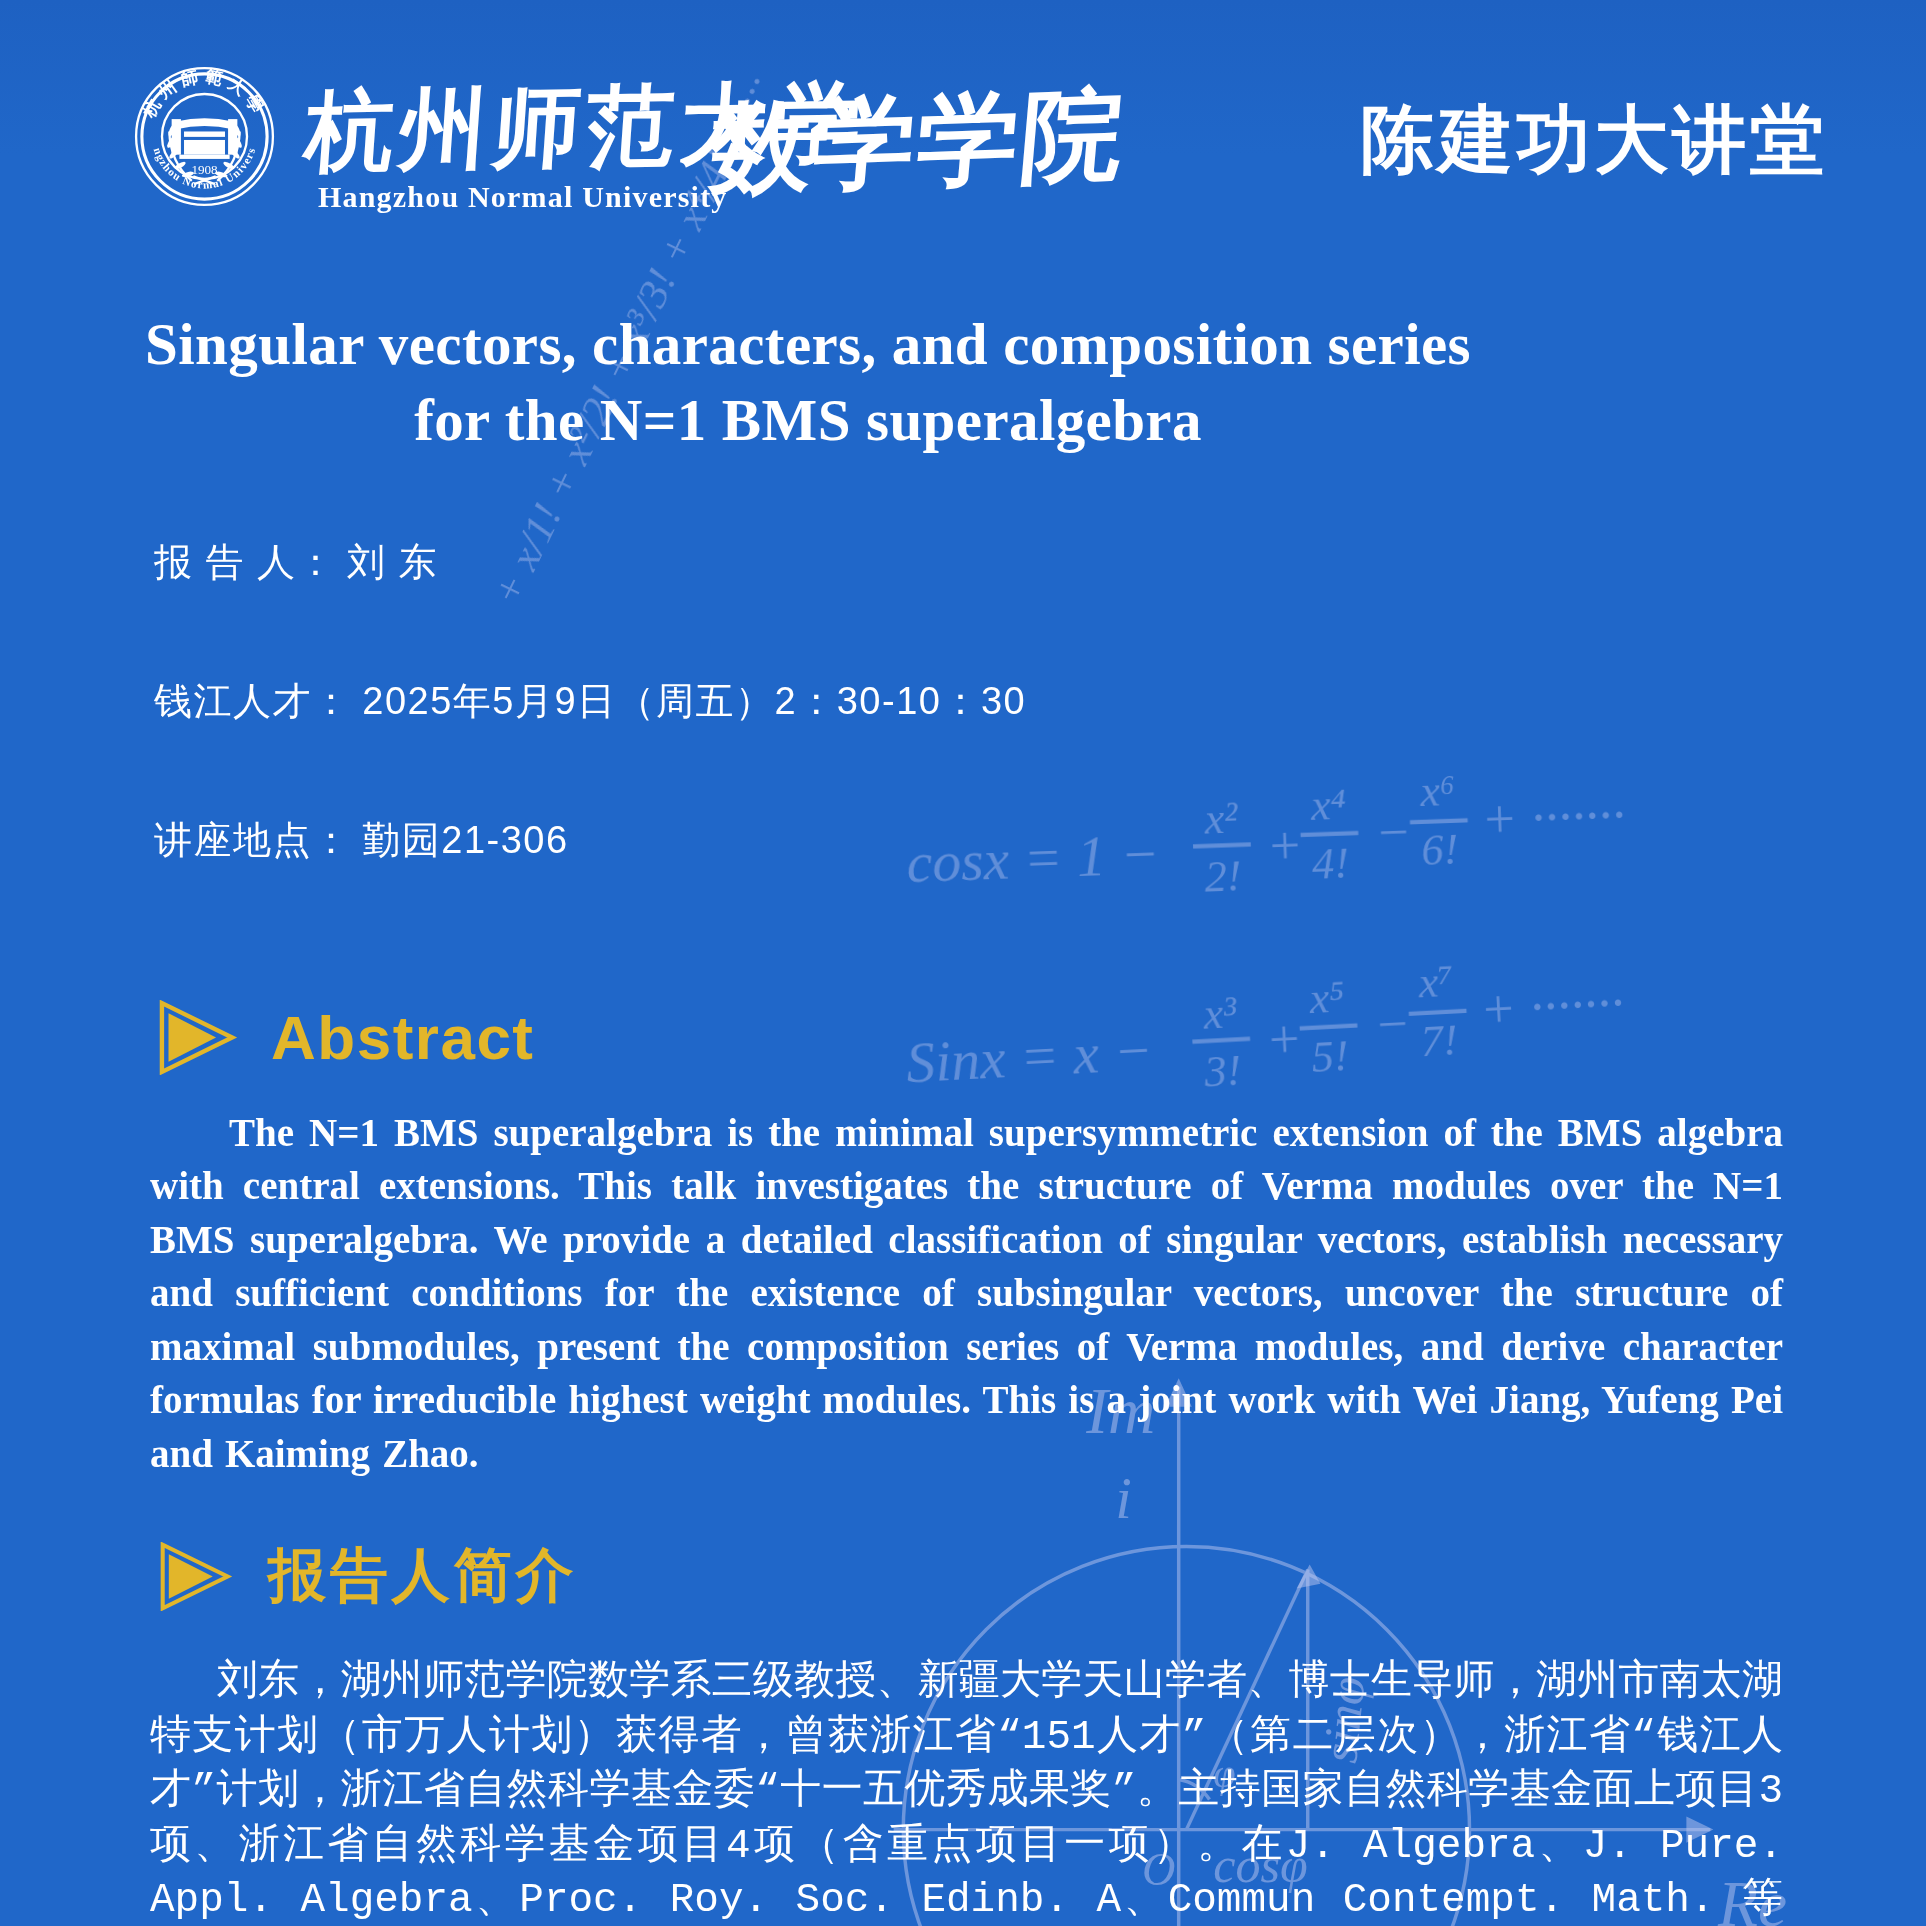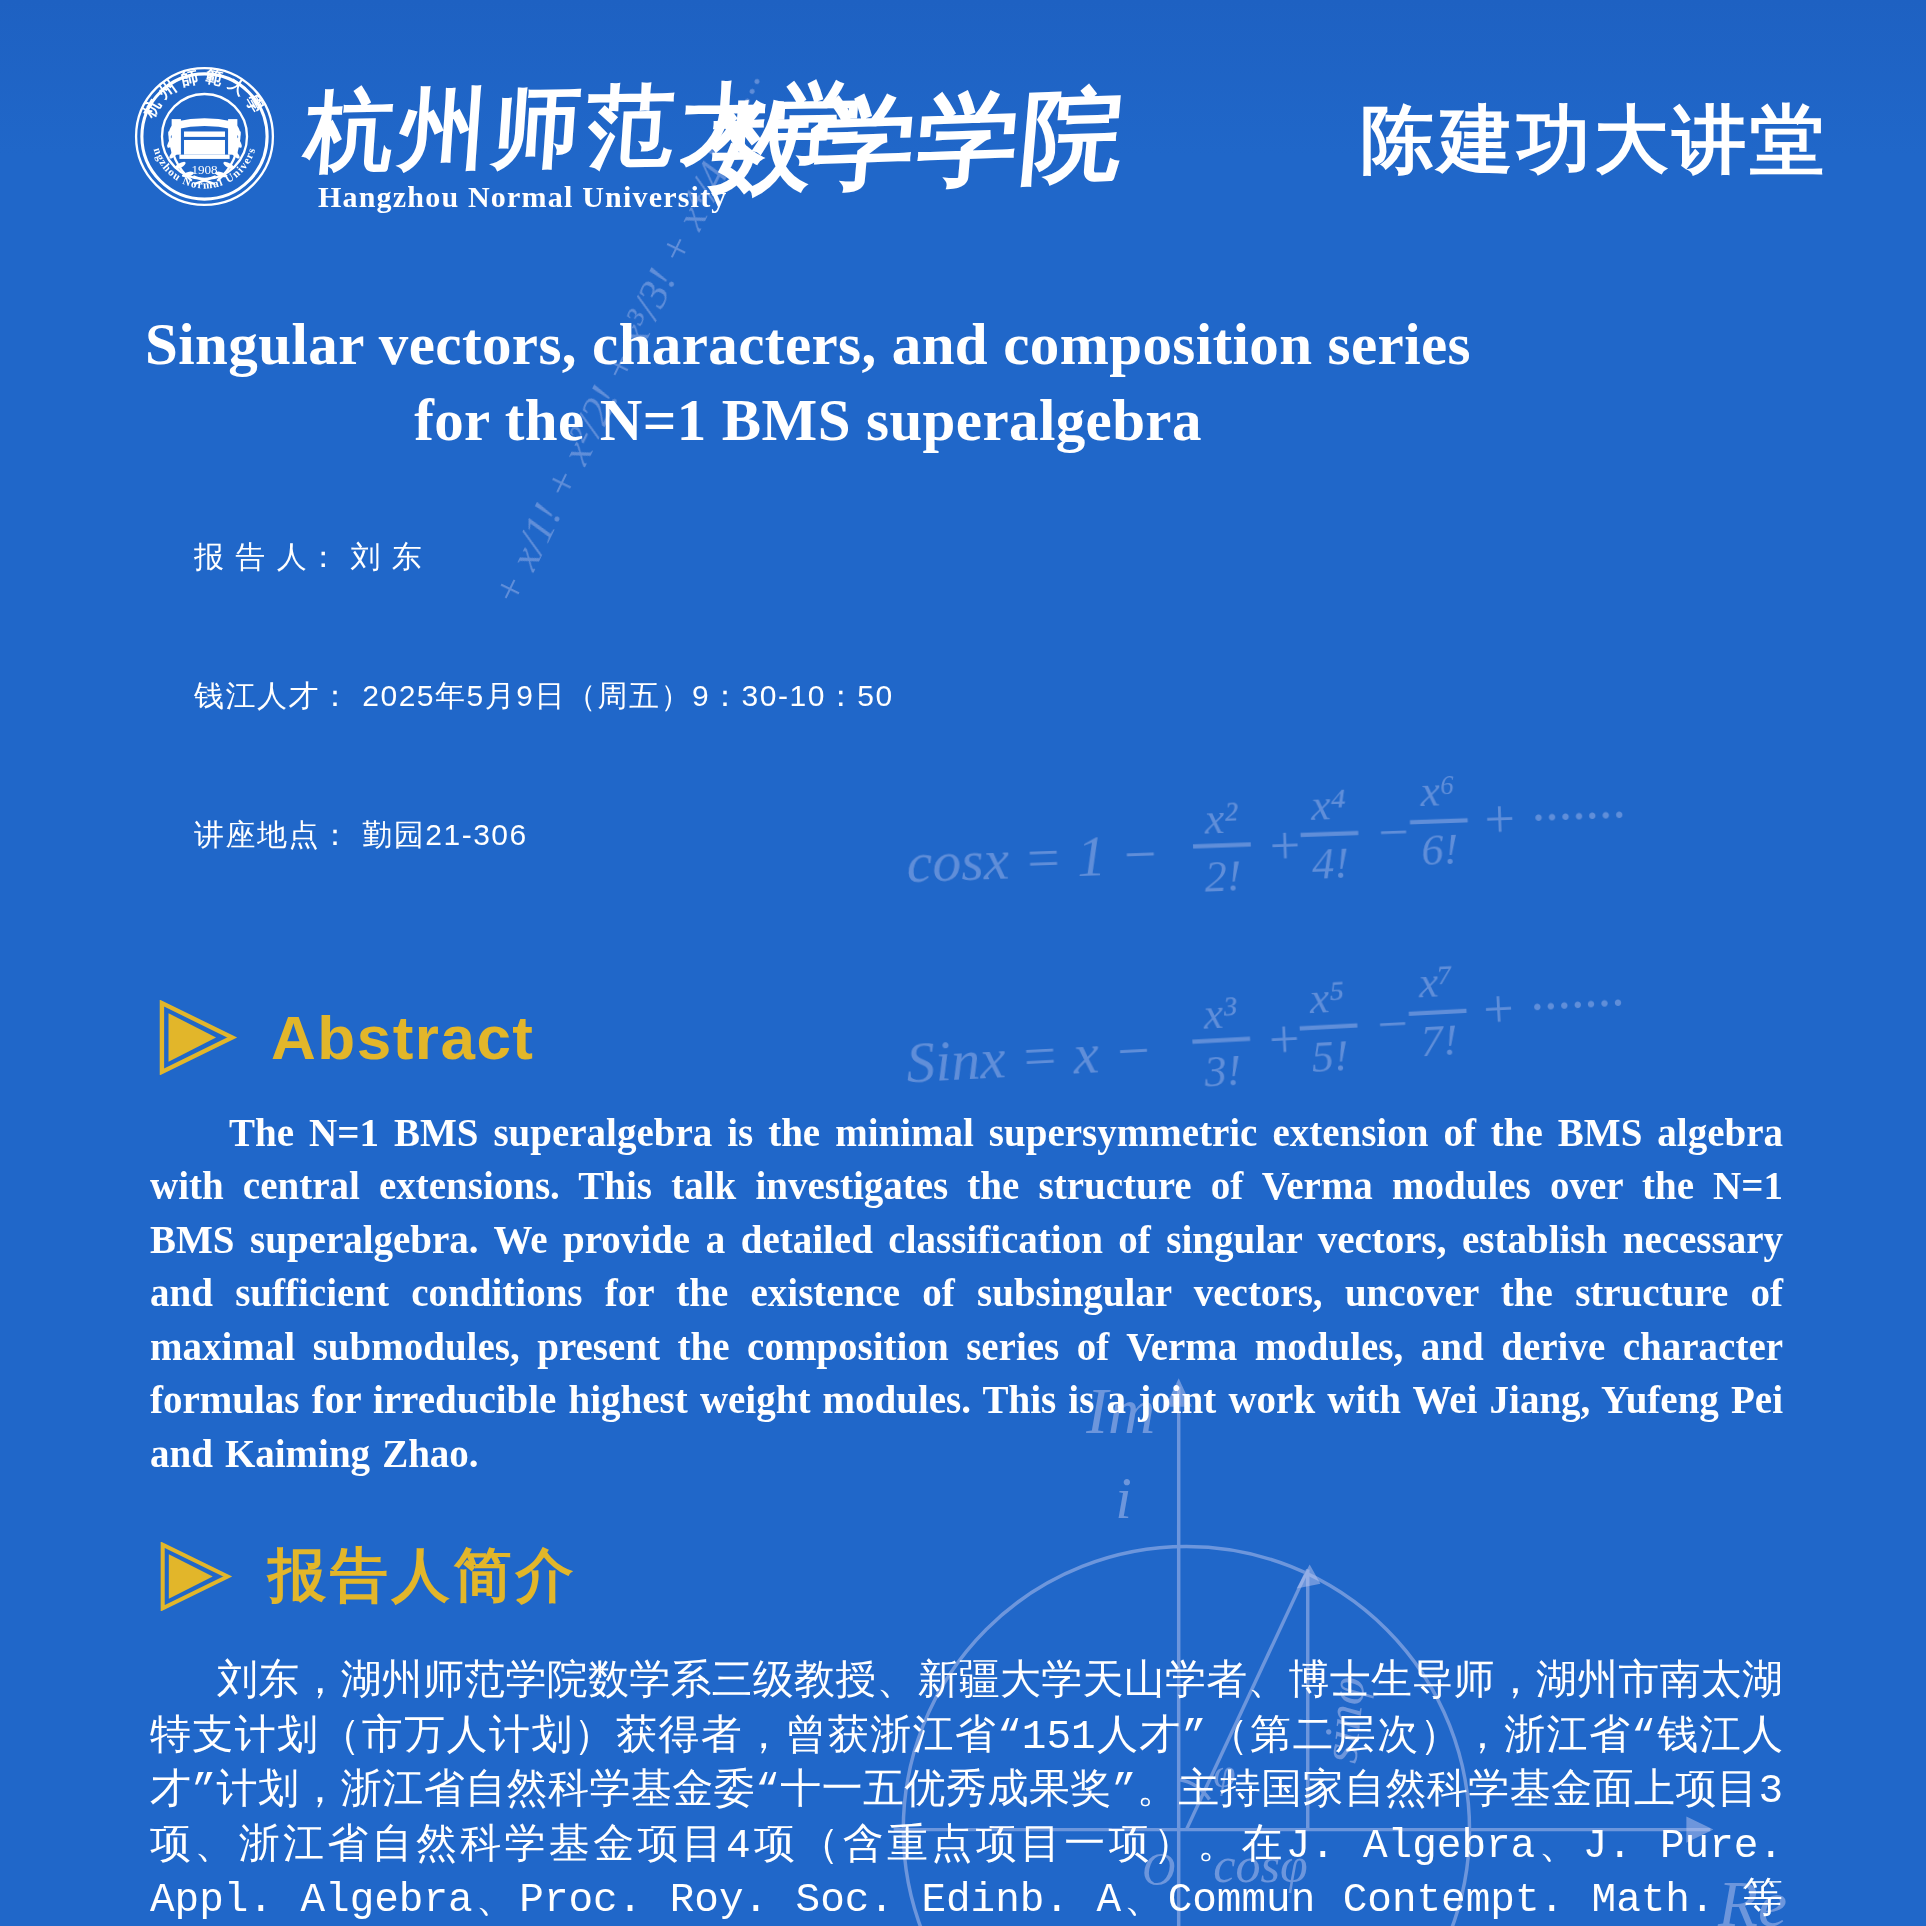--- a/index.html
+++ b/index.html
@@ -17,21 +17,21 @@
   .content{position:absolute;z-index:2;color:#ffffff;}
   
   .seal{position:absolute;left:133px;top:65px;width:143px;height:143px;z-index:2;}
   .callig-univ{left:306px;top:83px;font-size:88px;line-height:1;font-weight:700;letter-spacing:5.4px;transform:skewX(-5deg) rotate(-1deg);}
   .callig-college{left:711px;top:91px;font-size:101px;line-height:1;font-weight:700;letter-spacing:2.3px;transform:skewX(-7deg) rotate(-2deg);}
   .univ-en{left:318px;top:180px;font-size:30px;font-weight:700;letter-spacing:1.2px;}
   .lecture-series{right:98px;top:91px;font-size:74px;font-weight:700;letter-spacing:3.9px;left:auto;position:absolute;z-index:2;color:#fff;}
   
   .title{left:0;top:307px;width:1616px;text-align:center;font-weight:700;font-size:59px;line-height:1.28;letter-spacing:0.4px;}
   
-  .infoline{left:154px;font-size:30px;font-weight:500;letter-spacing:1.5px;white-space:nowrap;margin-left:40px;}
+  .infoline{left:154px;font-size:38px;font-weight:500;letter-spacing:1.5px;white-space:nowrap;}
   .info-speaker{top:537px;}
   .info-time{top:676px;}
   .info-venue{top:815px;}
   .info-val{margin-left:10.8px;}
   
   .sec-head{position:absolute;z-index:2;display:flex;align-items:center;}
   .abs-head{left:159px;top:1000px;}
   .bio-head{left:160px;top:1537px;}
   .tri-icon{display:block;}
   .abs-head .tri-icon{width:79px;height:75px;}
@@ -166,21 +166,21 @@
 
   <h1 class="content serif title" style="margin:0;">
     <span>Singular vectors, characters, and composition series</span><br>
     <span>for the N=1 BMS superalgebra</span>
   </h1>
 
   <div class="content sans infoline info-speaker">
     <span>报 告 人：</span><span class="info-val">刘 东</span>
   </div>
   <div class="content sans infoline info-time">
-    <span>钱江人才：</span><span class="info-val">2025年5月9日（周五）9：30-10：50</span>
+    <span>钱江人才：</span><span class="info-val">2025年5月9日（周五）2：30-10：30</span>
   </div>
   <div class="content sans infoline info-venue">
     <span>讲座地点：</span><span class="info-val">勤园21-306</span>
   </div>
 
   <div class="sec-head abs-head sans">
     <svg class="tri-icon" viewBox="0 0 108 100">
       <polygon points="4,3 4,97 100,50" fill="none" stroke="#e2b62a" stroke-width="6"></polygon>
       <polygon points="13,17 13,83 78,50" fill="#e2b62a"></polygon>
     </svg>

